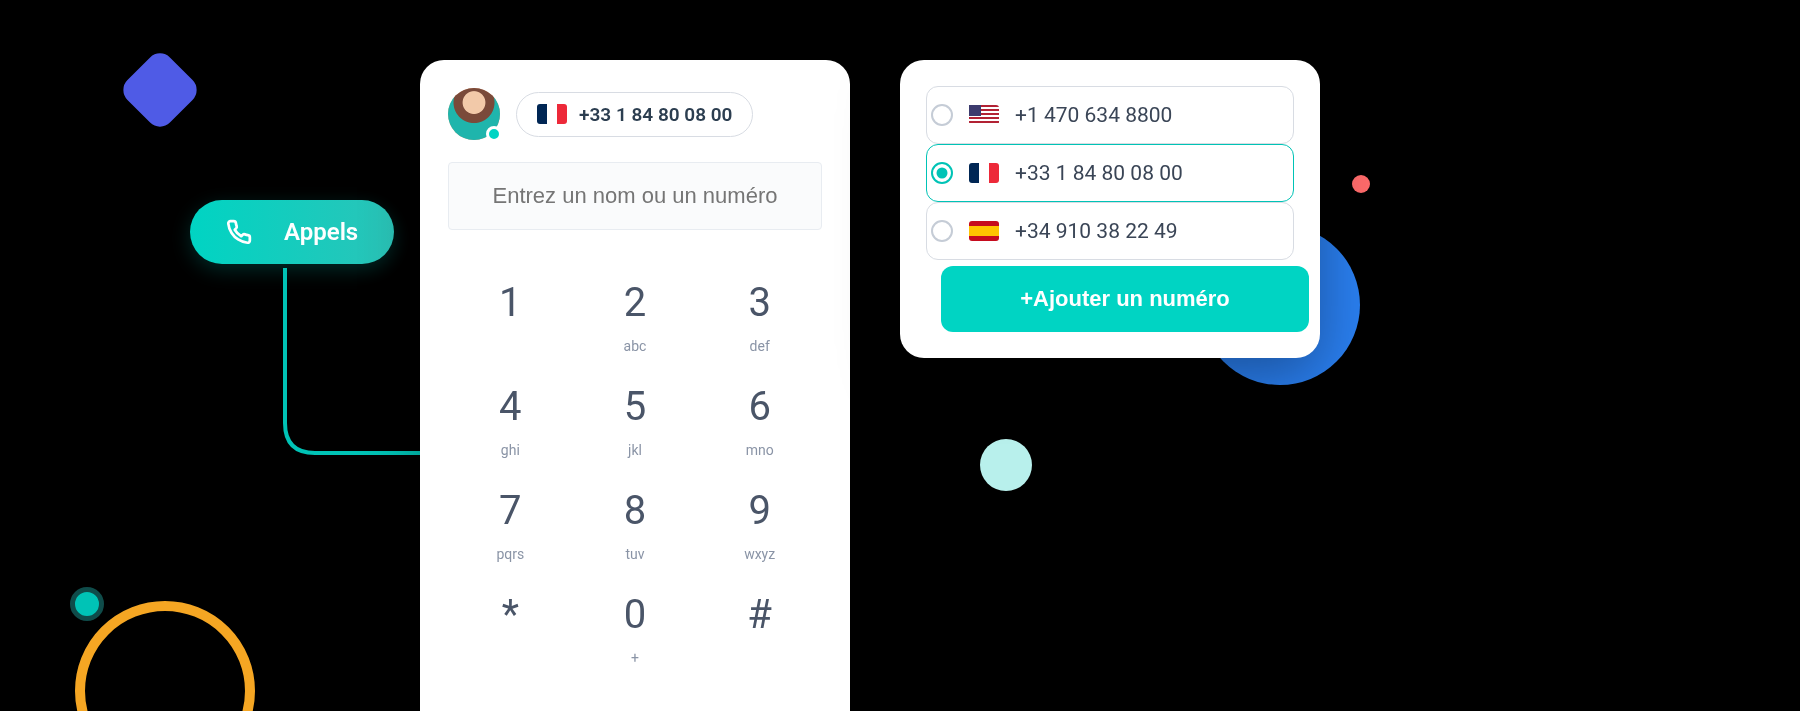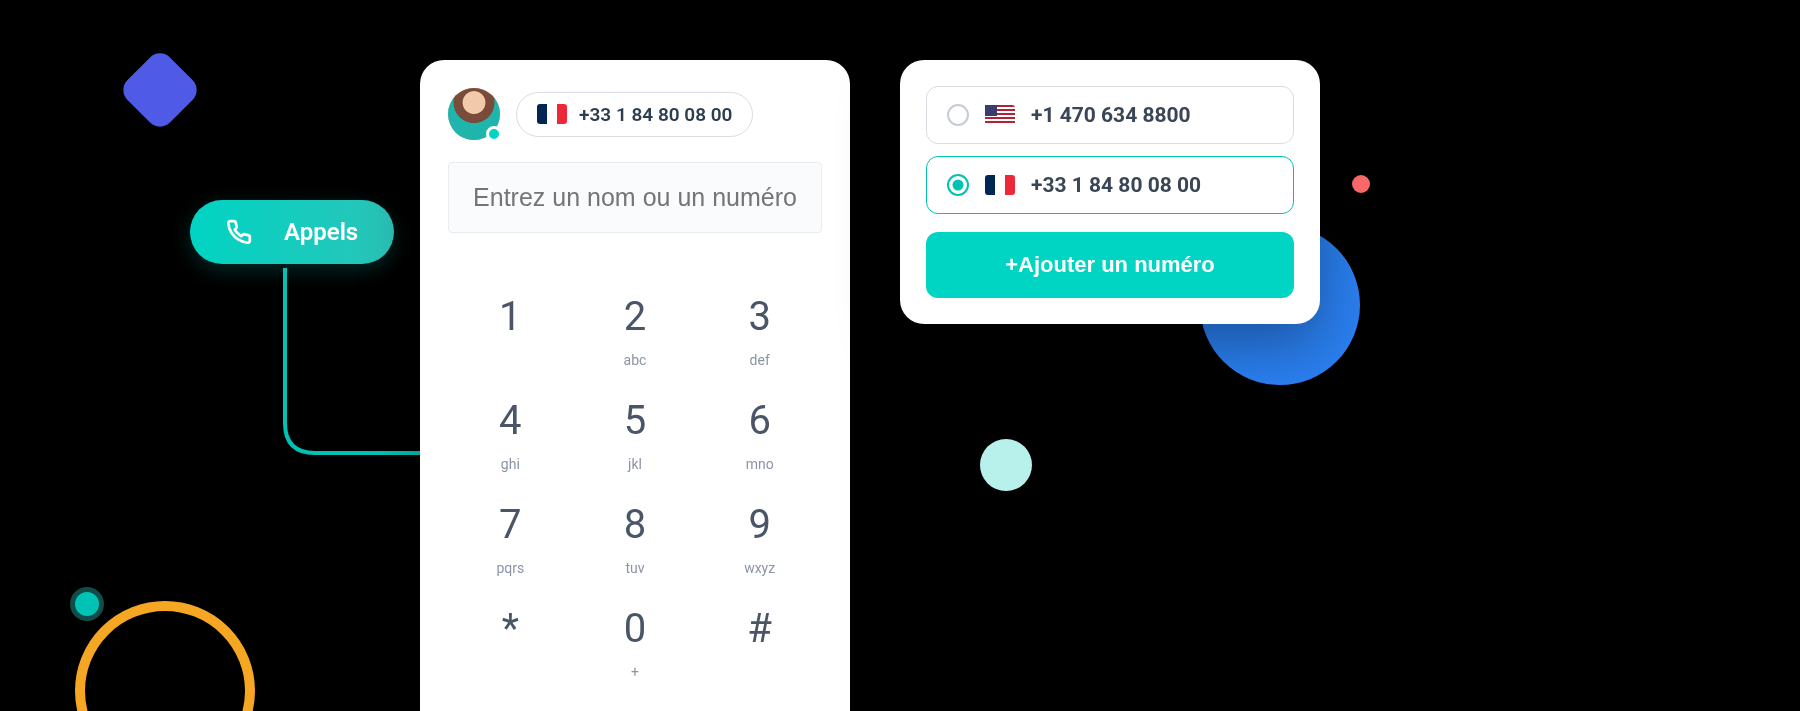--- a/index.html
+++ b/index.html
@@ -189,24 +189,24 @@
         #ffc400 25%, #ffc400 75%,
         #c60b1e 75%
       );
     }
     .search-input {
       width: 100%;
       border: 1.5px solid #e8ecf1;
       background: #fafbfc;
       border-radius: 4px;
       padding: 20px;
-      font-size: 25px;
+      font-size: 22px;
       text-align: center;
       color: #8a94a6;
-      margin-bottom: 47px;
+      margin-bottom: 36px;
     }
     .keypad {
       display: grid;
       grid-template-columns: repeat(3, 1fr);
       gap: 0;
     }
     .key {
       display: flex;
       flex-direction: column;
       align-items: center;
@@ -237,24 +237,24 @@
       border-radius: 24px;
       box-shadow: 0 20px 60px rgba(0,0,0,0.35);
       padding: 26px;
     }
     .number-row {
       display: flex;
       align-items: center;
       gap: 16px;
       border: 1.5px solid #d8dce3;
       border-radius: 12px;
-      padding: 16px 20px;
-      margin-bottom: 12px;
+      padding: 16px 4px;
+      margin-bottom: 0;
       font-size: 21px;
-      font-weight: 700;
+      font-weight: 400;
       color: #3a4556;
       cursor: pointer;
     }
     .number-row.selected {
       border-color: #00c3b6;
     }
     .radio {
       width: 22px;
       height: 22px;
       border: 2px solid #c5ccd6;
@@ -279,20 +279,21 @@
       width: 100%;
       background: #00d4c3;
       color: #fff;
       border: none;
       border-radius: 12px;
       padding: 20px;
       font-size: 22px;
       font-weight: 700;
       cursor: pointer;
       margin-top: 6px;
+      margin-left: 15px;
     }
   </style>
 </head>
 <body>
 
 <div class="deco-circle-blue"></div>
 <div class="deco-diamond"></div>
 <div class="deco-ring-yellow"></div>
 <div class="deco-dot-teal"></div>
 <div class="deco-dot-coral"></div>
@@ -378,15 +379,20 @@
       <div class="number-row">
         <div class="radio"></div>
         <span class="flag flag-us"></span>
         <span>+1 470 634 8800</span>
       </div>
       <div class="number-row selected">
         <div class="radio on"></div>
         <span class="flag flag-fr"></span>
         <span>+33 1 84 80 08 00</span>
       </div>
+      <div class="number-row">
+        <div class="radio"></div>
+        <span class="flag flag-es"></span>
+        <span>+34 910 38 22 49</span>
+      </div>
     </div>
   <button class="add-button">+Ajouter un numéro</button>
 </div>
 
 </body></html>

